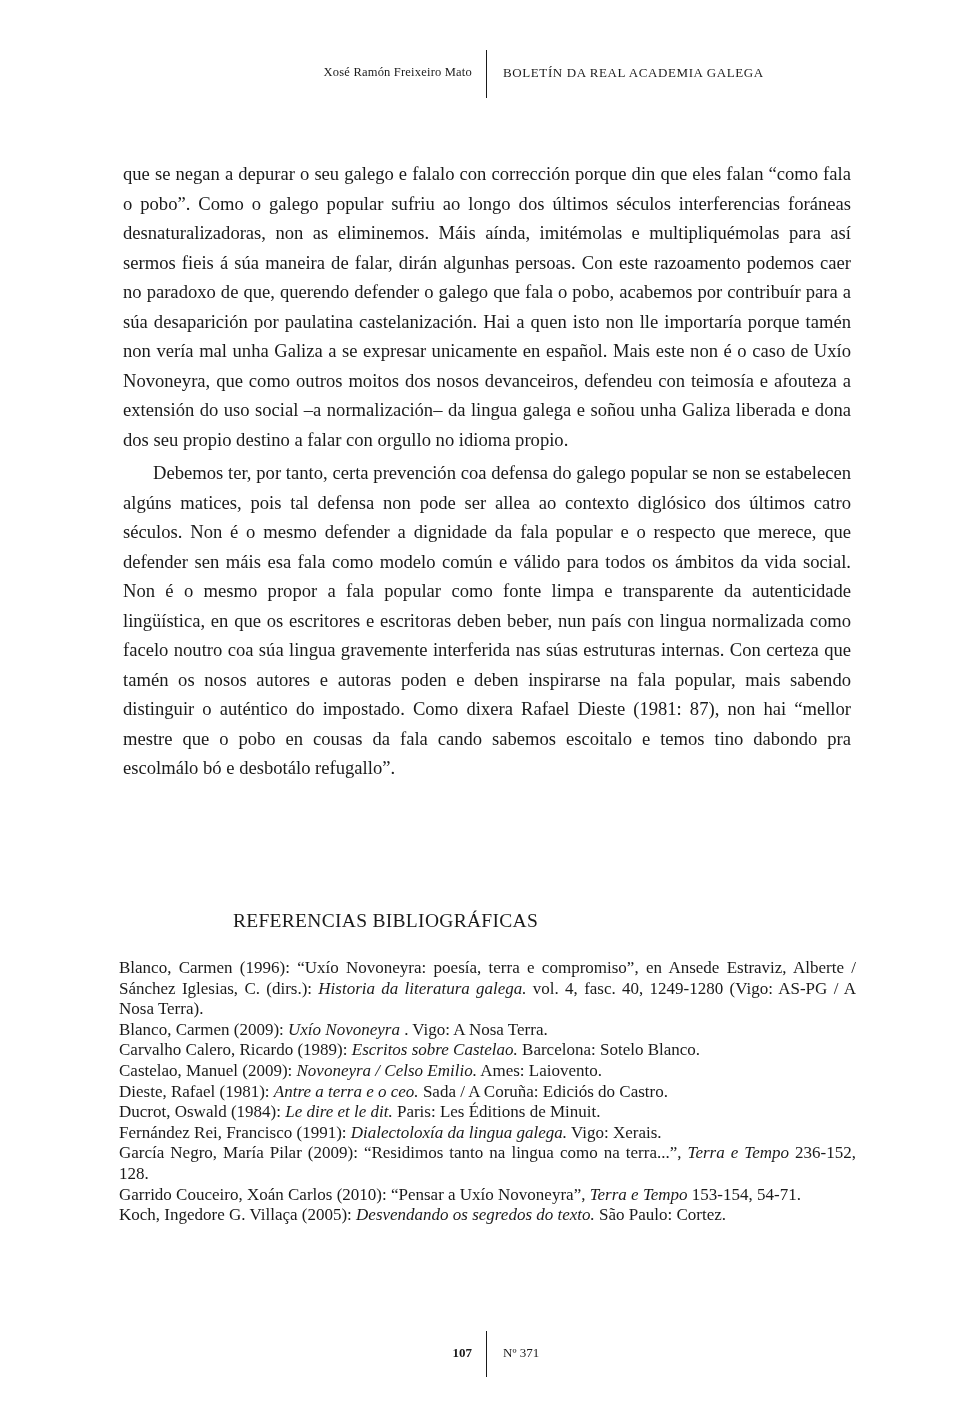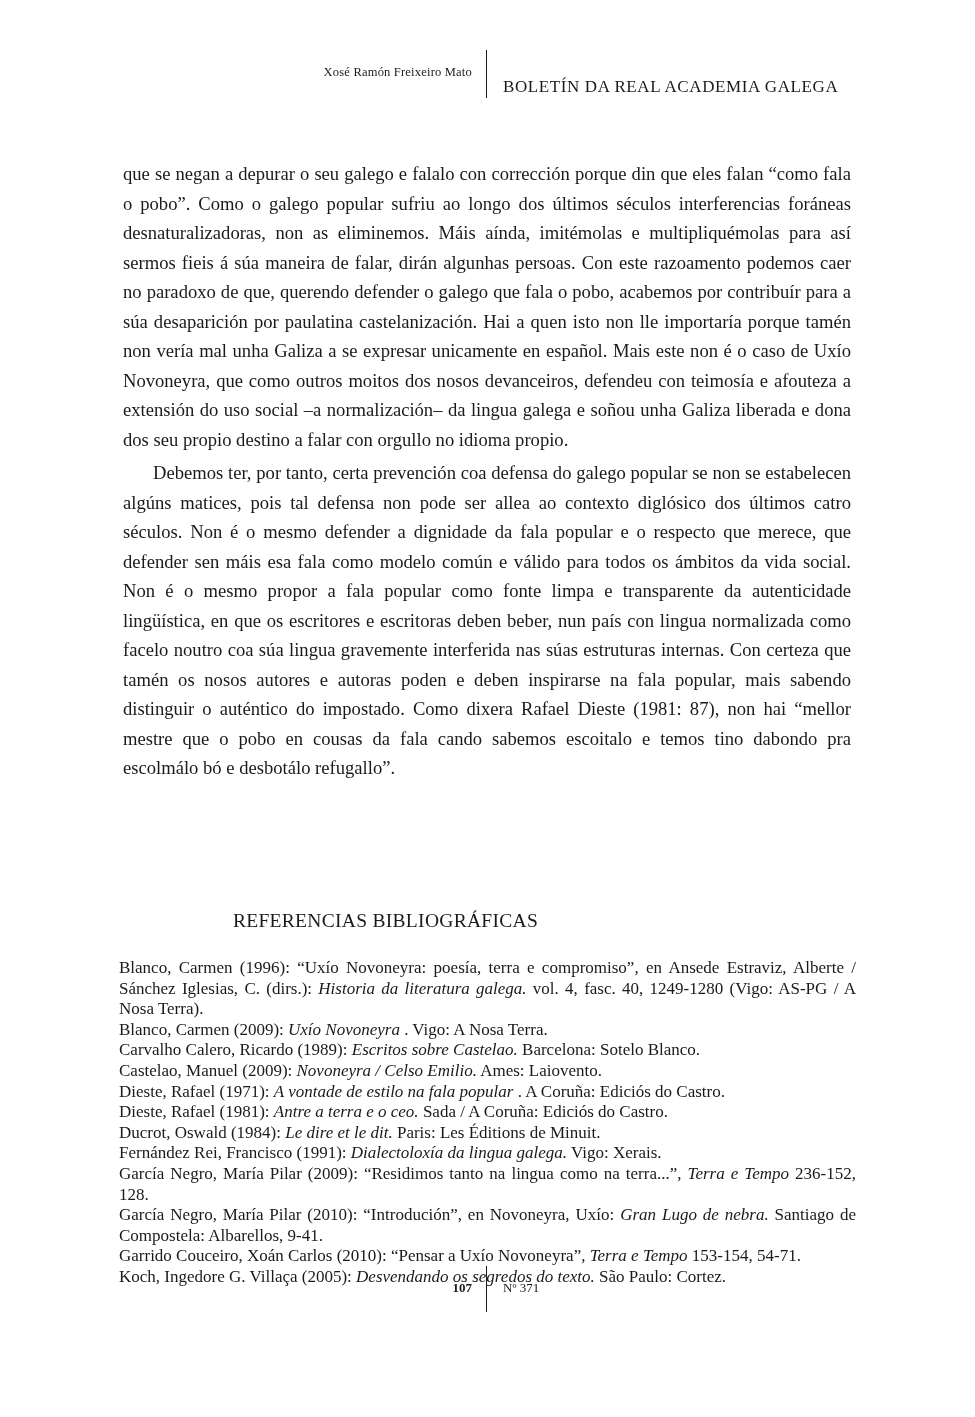--- a/index.html
+++ b/index.html
@@ -35,24 +35,23 @@
       left: 486px;
       top: 0;
       width: 1px;
       height: 48px;
       background: #1a1a1a;
     }
     .header-journal {
       position: absolute;
       left: 503px;
       top: 15px;
-      font-size: 17px;
+      font-size: 13px;
       letter-spacing: 0.6px;
       white-space: nowrap;
-      margin-top: 12px;
     }
     .body-text {
       position: absolute;
       left: 119px;
       top: 155px;
       width: 736px;
       font-size: 18.6px;
       line-height: 29.5px;
       text-align: justify;
     }
@@ -81,21 +80,21 @@
       text-align: justify;
     }
     .ref {
       margin: 0;
     }
     .ref i {
       font-style: italic;
     }
     .footer {
       position: absolute;
-      top: 1266px;
+      top: 1331px;
       left: 0;
       width: 975px;
       height: 46px;
     }
     .footer-page {
       position: absolute;
       right: 503px;
       top: 14px;
       font-size: 13px;
       font-weight: bold;
@@ -129,26 +128,24 @@
   <p class="indent">Debemos ter, por tanto, certa prevención coa defensa do galego popular se non se estabelecen algúns matices, pois tal defensa non pode ser allea ao contexto diglósico dos últimos catro séculos. Non é o mesmo defender a dignidade da fala popular e o respecto que merece, que defender sen máis esa fala como modelo común e válido para todos os ámbitos da vida social. Non é o mesmo propor a fala popular como fonte limpa e transparente da autenticidade lingüística, en que os escritores e escritoras deben beber, nun país con lingua normalizada como facelo noutro coa súa lingua gravemente interferida nas súas estruturas internas. Con certeza que tamén os nosos autores e autoras poden e deben inspirarse na fala popular, mais sabendo distinguir o auténtico do impostado. Como dixera Rafael Dieste (1981: 87), non hai “mellor mestre que o pobo en cousas da fala cando sabemos escoitalo e temos tino dabondo pra escolmálo bó e desbotálo refugallo”.</p>
 </div>
 
 <div class="refs-title">REFERENCIAS BIBLIOGRÁFICAS</div>
 
 <div class="refs">
   <p class="ref"><span>Blanco, Carmen (1996): “Uxío Novoneyra: poesía, terra e compromiso”, en Ansede Estraviz, Alberte / Sánchez Iglesias, C. (dirs.): </span><i>Historia da literatura galega.</i><span> vol. 4, fasc. 40, 1249-1280 (Vigo: AS-PG / A Nosa Terra).</span></p>
   <p class="ref"><span>Blanco, Carmen (2009): </span><i>Uxío Novoneyra</i><span> . Vigo: A Nosa Terra.</span></p>
   <p class="ref"><span>Carvalho Calero, Ricardo (1989): </span><i>Escritos sobre Castelao.</i><span> Barcelona: Sotelo Blanco.</span></p>
   <p class="ref"><span>Castelao, Manuel (2009): </span><i>Novoneyra / Celso Emilio.</i><span> Ames: Laiovento.</span></p>
-  <p class="ref"><span>Dieste, Rafael (1971): </span><i>A vontade de estilo na fala popular</i><span> . A Coruña: Ediciós do Castro.</span></p>
   <p class="ref"><span>Dieste, Rafael (1981): </span><i>Antre a terra e o ceo.</i><span> Sada / A Coruña: Ediciós do Castro.</span></p>
   <p class="ref"><span>Ducrot, Oswald (1984): </span><i>Le dire et le dit.</i><span> Paris: Les Éditions de Minuit.</span></p>
   <p class="ref"><span>Fernández Rei, Francisco (1991): </span><i>Dialectoloxía da lingua galega.</i><span> Vigo: Xerais.</span></p>
   <p class="ref"><span>García Negro, María Pilar (2009): “Residimos tanto na lingua como na terra...”, </span><i>Terra e Tempo</i><span> 236-152, 128.</span></p>
-  <p class="ref"><span>García Negro, María Pilar (2010): “Introdución”, en Novoneyra, Uxío: </span><i>Gran Lugo de nebra.</i><span> Santiago de Compostela: Albarellos, 9-41.</span></p>
   <p class="ref"><span>Garrido Couceiro, Xoán Carlos (2010): “Pensar a Uxío Novoneyra”, </span><i>Terra e Tempo</i><span> 153-154, 54-71.</span></p>
   <p class="ref"><span>Koch, Ingedore G. Villaça (2005): </span><i>Desvendando os segredos do texto.</i><span> São Paulo: Cortez.</span></p>
 </div>
 
 <div class="footer">
   <span class="footer-page">107</span>
   <span class="footer-divider"></span>
   <span class="footer-issue">Nº 371</span>
 </div>
 

